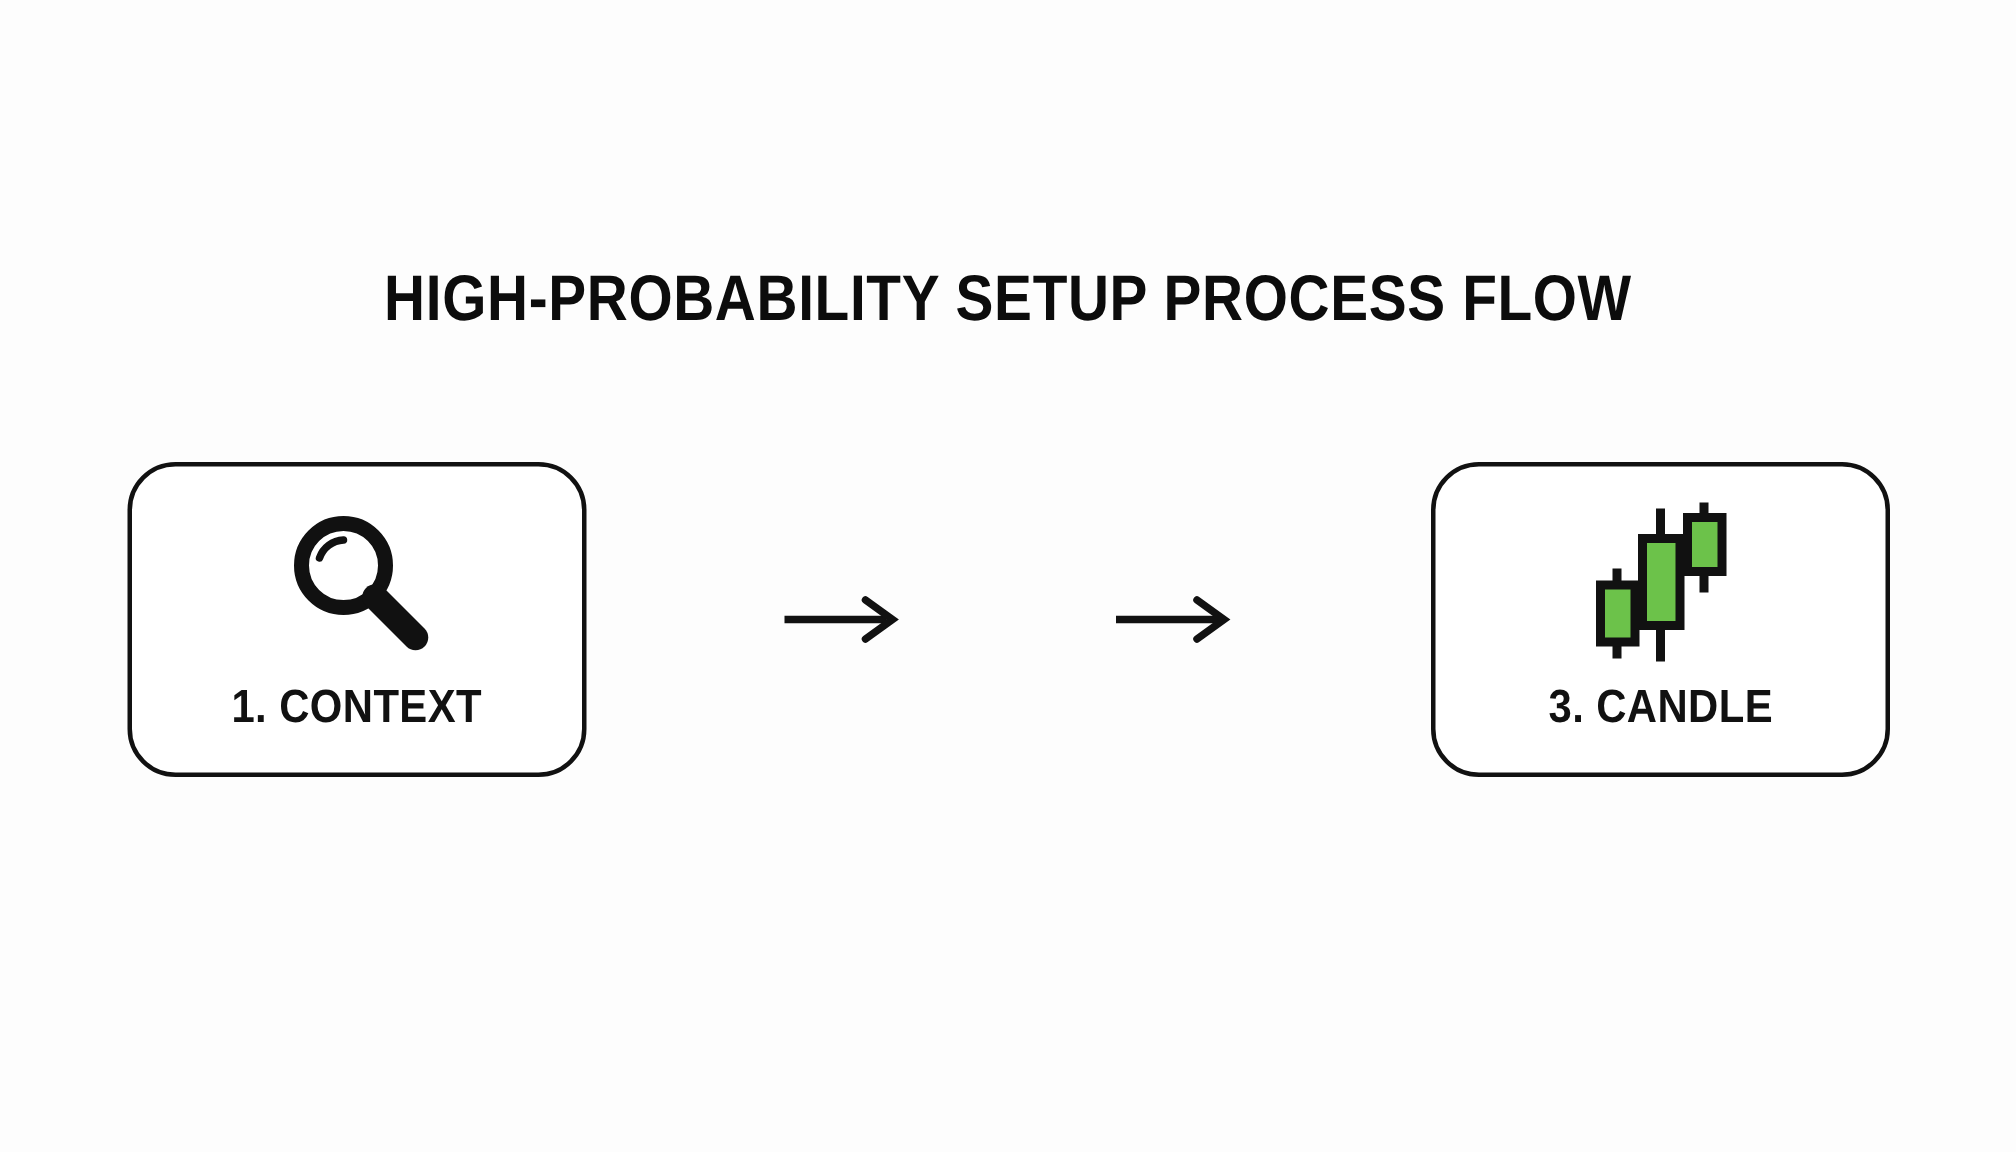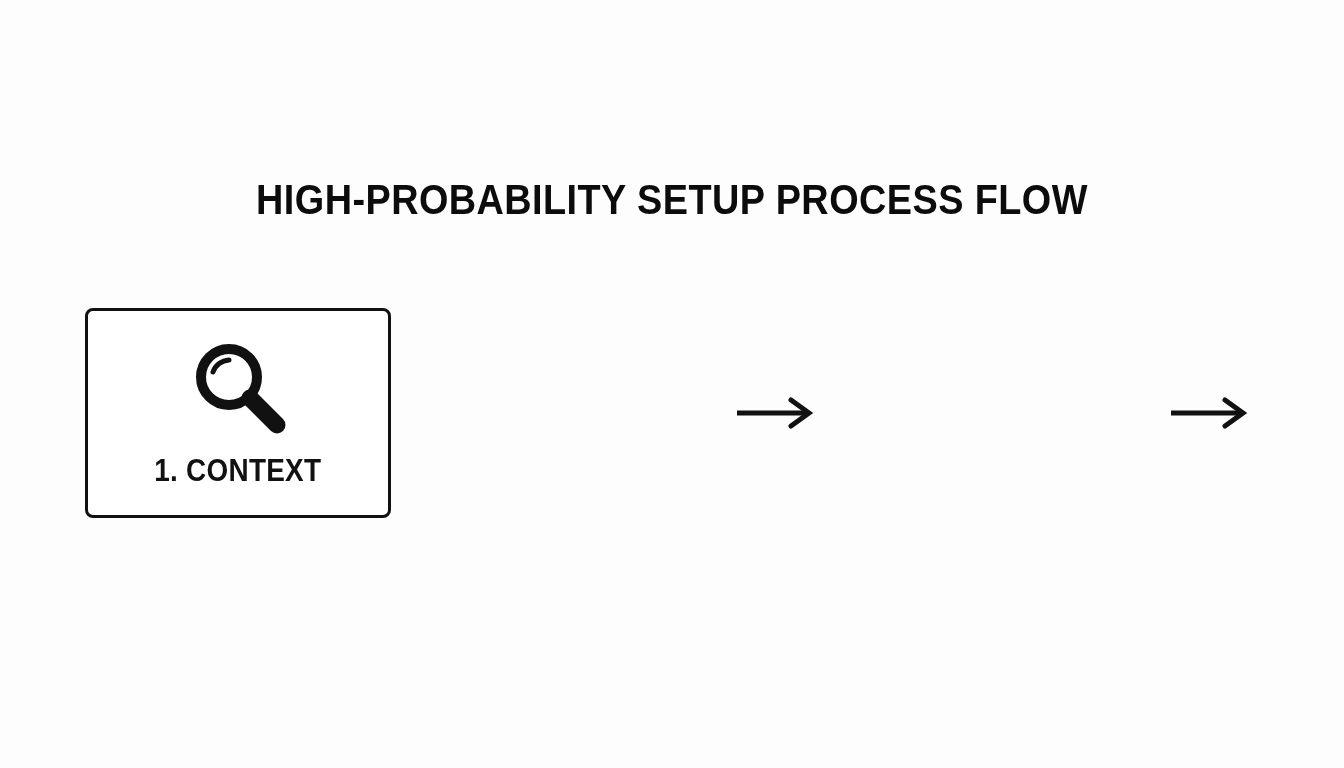--- a/index.html
+++ b/index.html
@@ -51,21 +51,21 @@
     flex-direction: row;
     align-items: center;
     justify-content: space-between;
   }
 
   .card {
     width: 306px;
     height: 210px;
     box-sizing: border-box;
     border: 3.5px solid #111111;
-    border-radius: 8px;
+    border-radius: 32px;
     background: #ffffff;
     display: flex;
     flex-direction: column;
     align-items: center;
     justify-content: flex-start;
     position: relative;
   }
 
   .card-icon {
     height: 120px;
@@ -131,15 +131,37 @@
     </div>
 
 
     <div class="arrow">
       <svg width="82" height="34" viewBox="0 0 82 34" aria-hidden="true">
         <path d="M 2 17 L 70 17" fill="none" stroke="#111111" stroke-width="5" stroke-linecap="butt"></path>
         <path d="M 56 4 L 74 17 L 56 30" fill="none" stroke="#111111" stroke-width="5" stroke-linecap="round" stroke-linejoin="miter"></path>
       </svg>
     </div>
 
+    <div class="card">
+      <div class="card-icon">
+        <svg width="104" height="112" viewBox="0 0 104 112" aria-hidden="true">
+
+          <g>
+            <line x1="23" y1="46" x2="23" y2="106" stroke="#111111" stroke-width="6"></line>
+            <rect x="12" y="57" width="23" height="38" fill="#6cc24a" stroke="#111111" stroke-width="6"></rect>
+          </g>
+
+          <g>
+            <line x1="52" y1="6" x2="52" y2="108" stroke="#111111" stroke-width="6"></line>
+            <rect x="40" y="26" width="25" height="58" fill="#6cc24a" stroke="#111111" stroke-width="6"></rect>
+          </g>
+
+          <g>
+            <line x1="81" y1="2" x2="81" y2="62" stroke="#111111" stroke-width="6"></line>
+            <rect x="70" y="12" width="23" height="36" fill="#6cc24a" stroke="#111111" stroke-width="6"></rect>
+          </g>
+        </svg>
+      </div>
+      <div class="card-label">3. CANDLE</div>
+    </div>
 
   </div>
 </div>
 
 </body></html>

